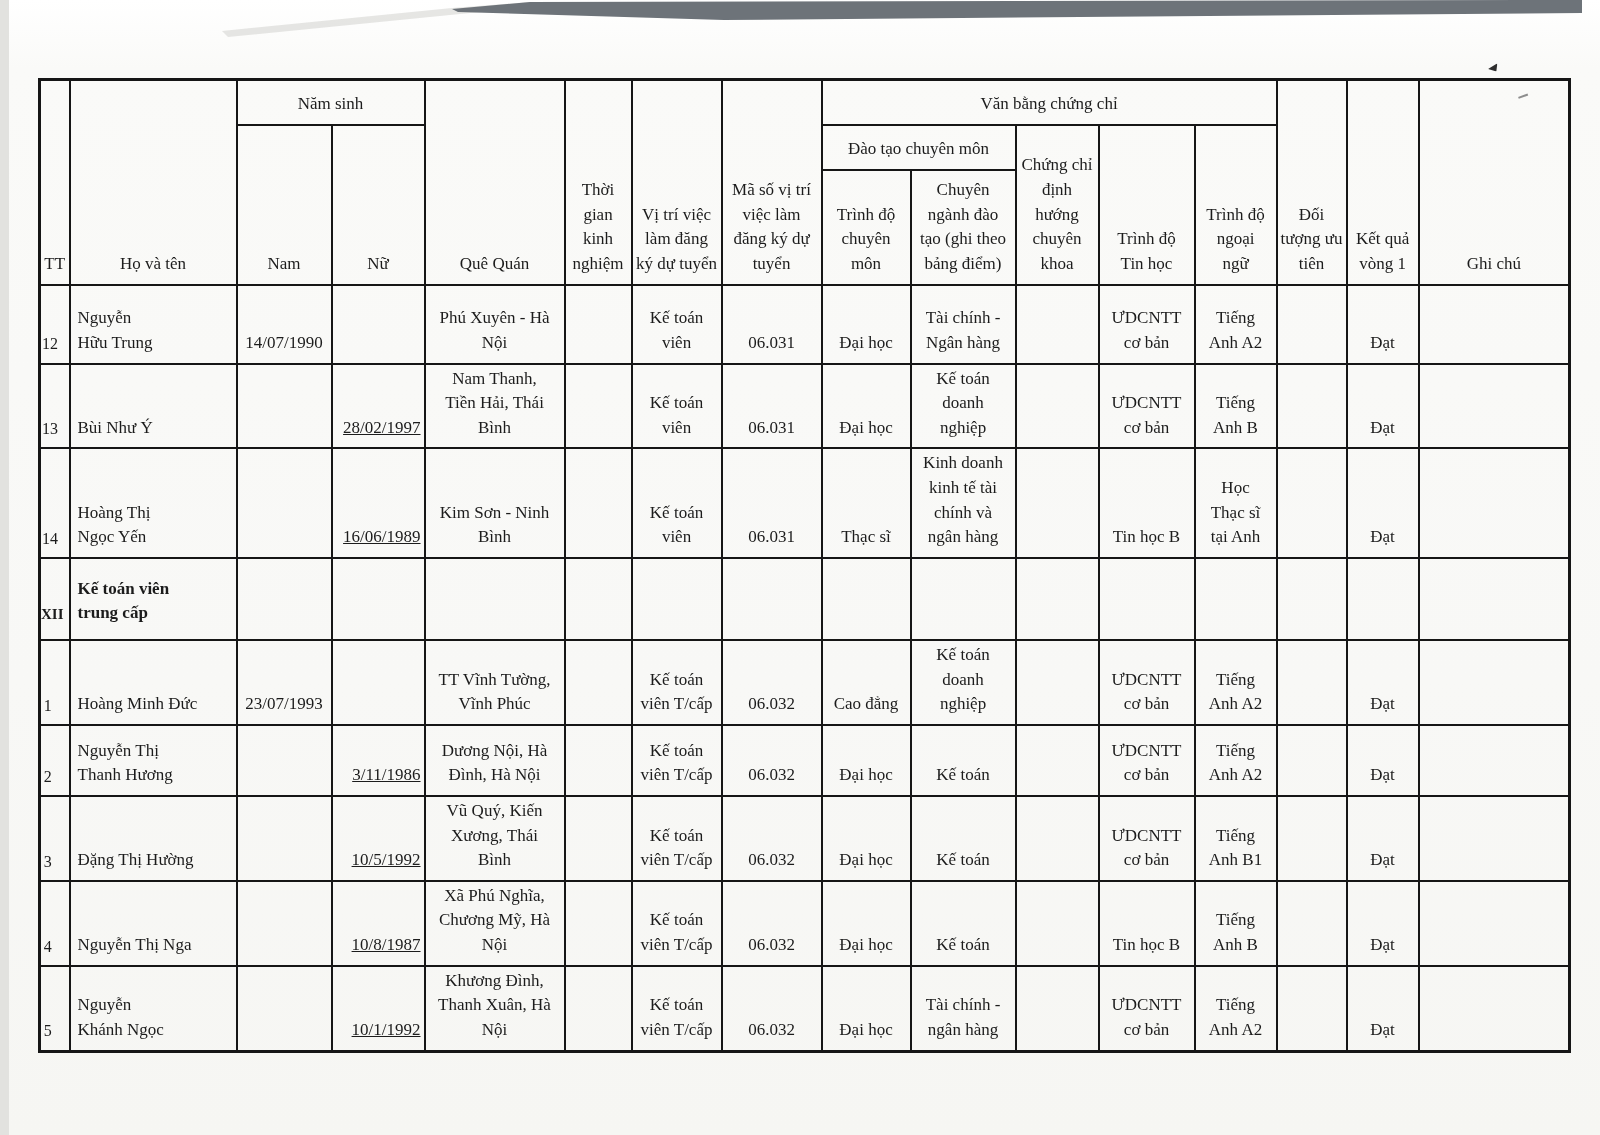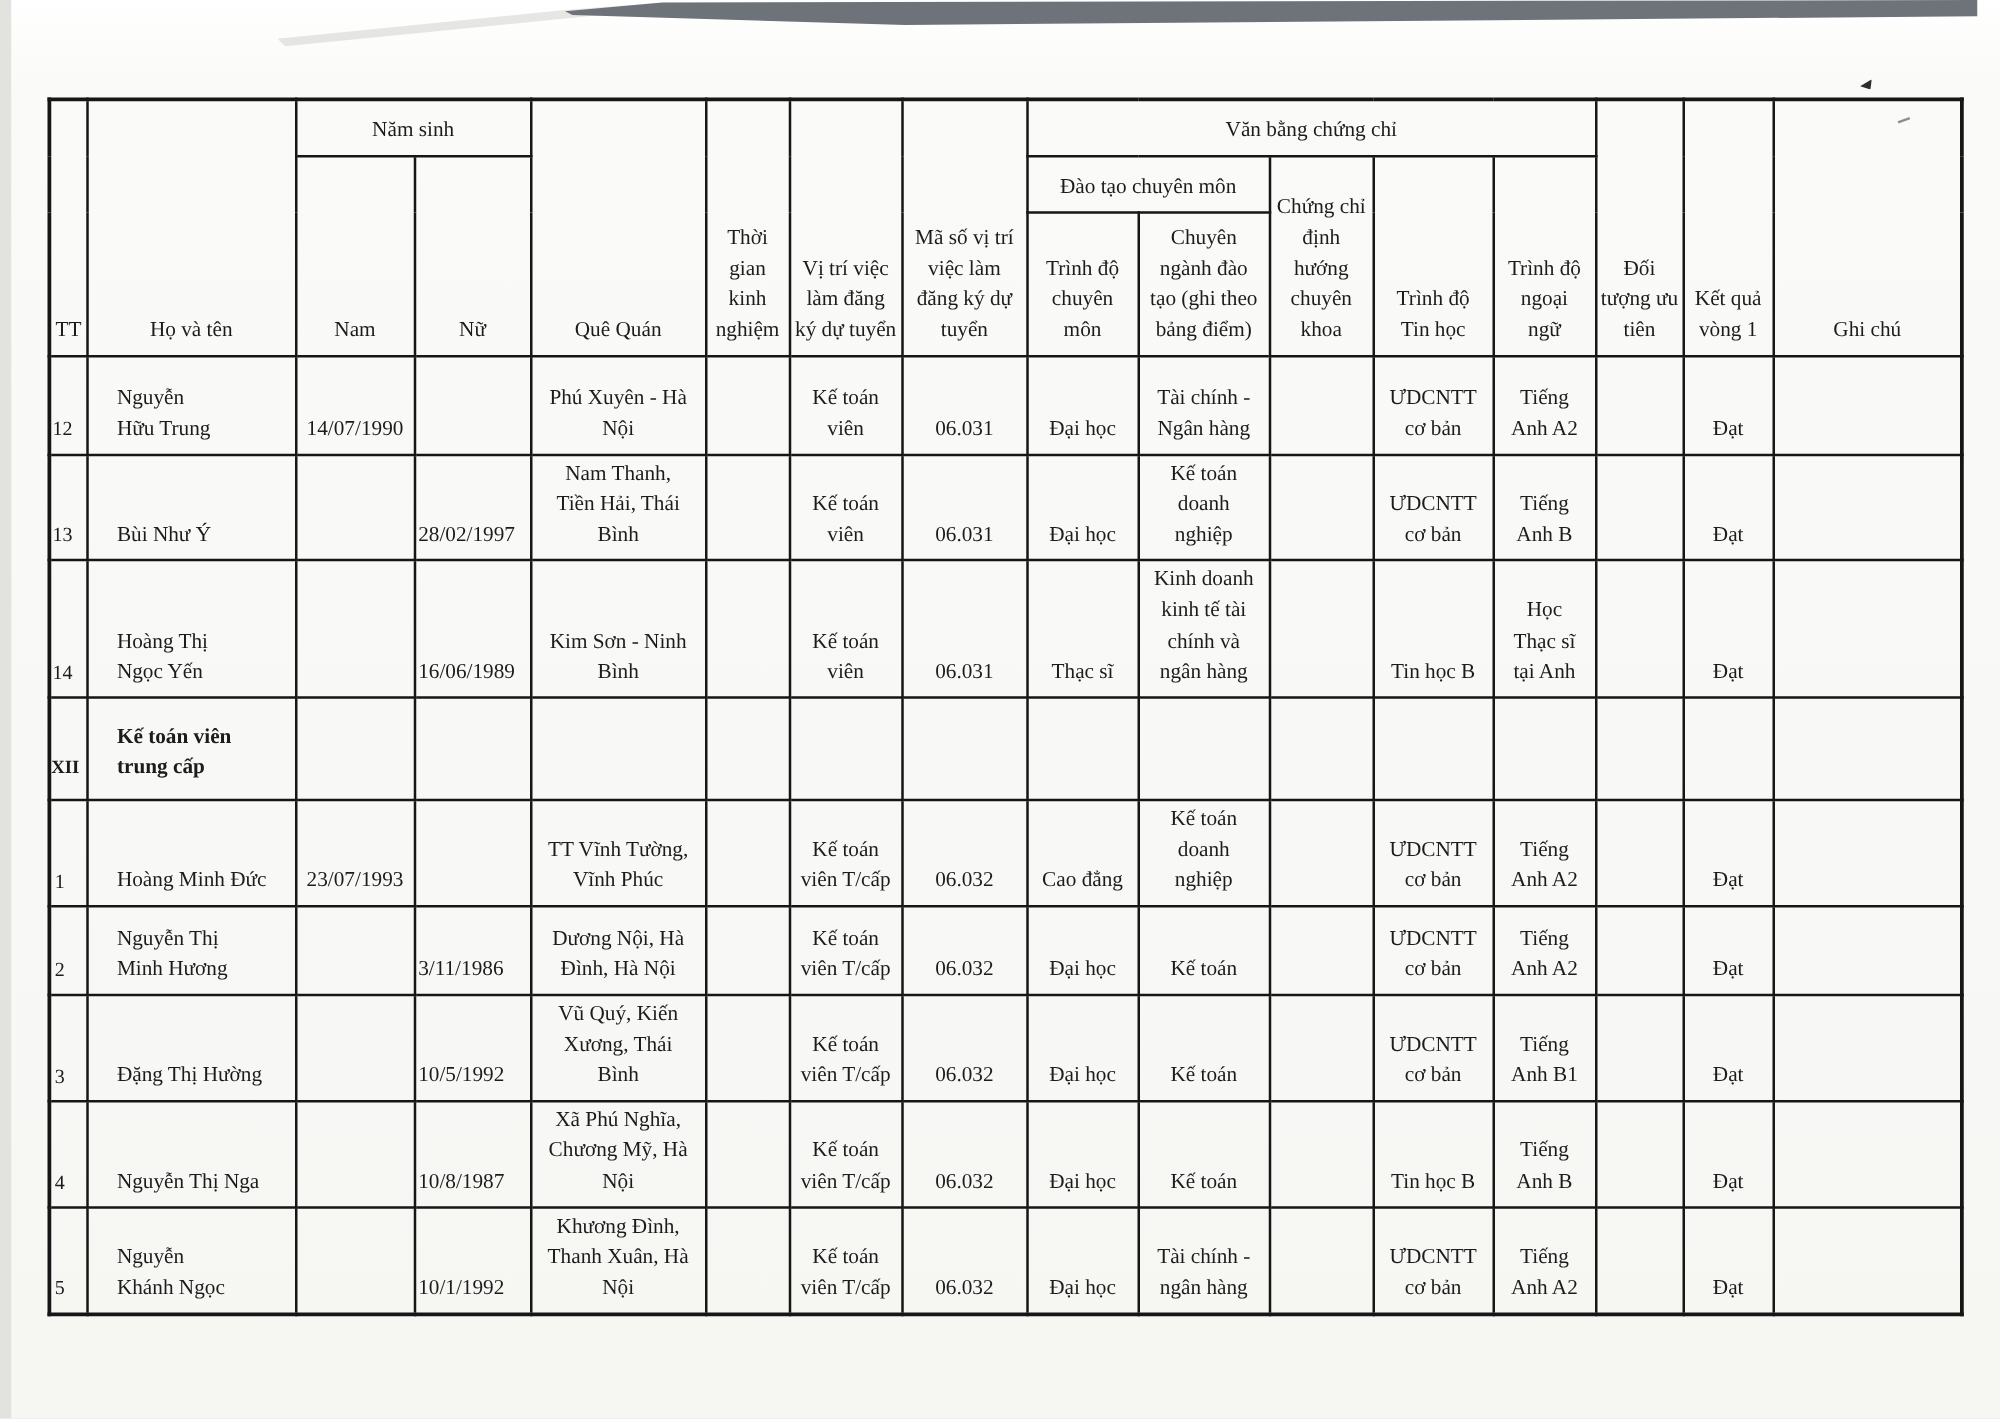--- a/index.html
+++ b/index.html
@@ -32,22 +32,22 @@
   }
   .tbl th,.tbl td{
     border:2px solid #161616;vertical-align:bottom;text-align:center;
     white-space:pre-line;font-size:17px;line-height:1.45;
     padding:2px 2px 7px 2px;font-weight:normal;overflow:hidden;
   }
   .b{font-weight:bold;}
   .th-name{font-size:22px;}
   .th-small{font-size:15.5px;}
   .th-mid{vertical-align:middle;padding-bottom:4px;}
-  td.nm{text-align:left;padding-left:23px;}
-  td.nu{text-align:right;padding-right:21px;}
+  td.nm{text-align:left;padding-left:7px;}
+  td.nu{text-align:right;padding-right:3px;text-decoration:underline;}
   td.tt{font-size:16px;padding-left:1px;padding-right:15px;}
   td.kq{font-weight:normal;}
   tr.section td{font-weight:bold;padding-bottom:13px;}
   tr.section td.tt{font-size:15px;padding-left:0;padding-right:16px;text-align:center;}
   .footer{
     position:absolute;left:0;top:1056px;width:1574px;text-align:center;
     font-family:"Liberation Sans","DejaVu Sans",sans-serif;
     font-size:18px;font-weight:bold;color:#3d3d3d;letter-spacing:.2px;
   }
 </style>
@@ -245,21 +245,21 @@
 cơ bản</td>
         <td>Tiếng
 Anh A2</td>
         <td></td>
         <td class="kq">Đạt</td>
         <td></td>
       </tr>
       <tr style="height:71px">
         <td class="tt">2</td>
         <td class="nm">Nguyễn Thị
-Minh Hương</td>
+Thanh Hương</td>
         <td></td>
         <td class="nu">3/11/1986</td>
         <td>Dương Nội, Hà
 Đình, Hà Nội</td>
         <td></td>
         <td>Kế toán
 viên T/cấp</td>
         <td>06.032</td>
         <td>Đại học</td>
         <td>Kế toán</td>

